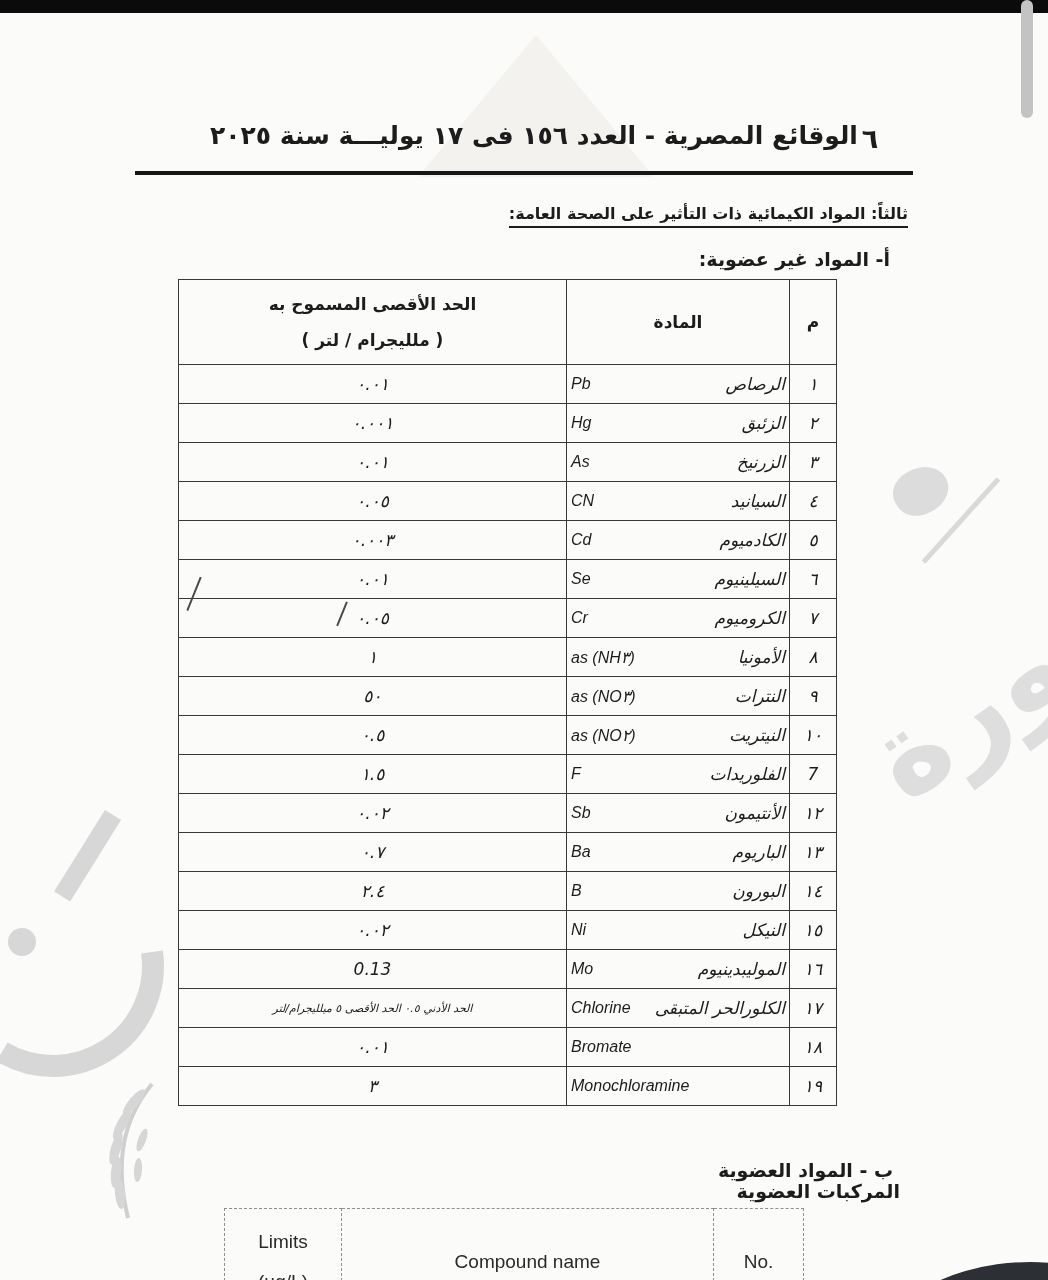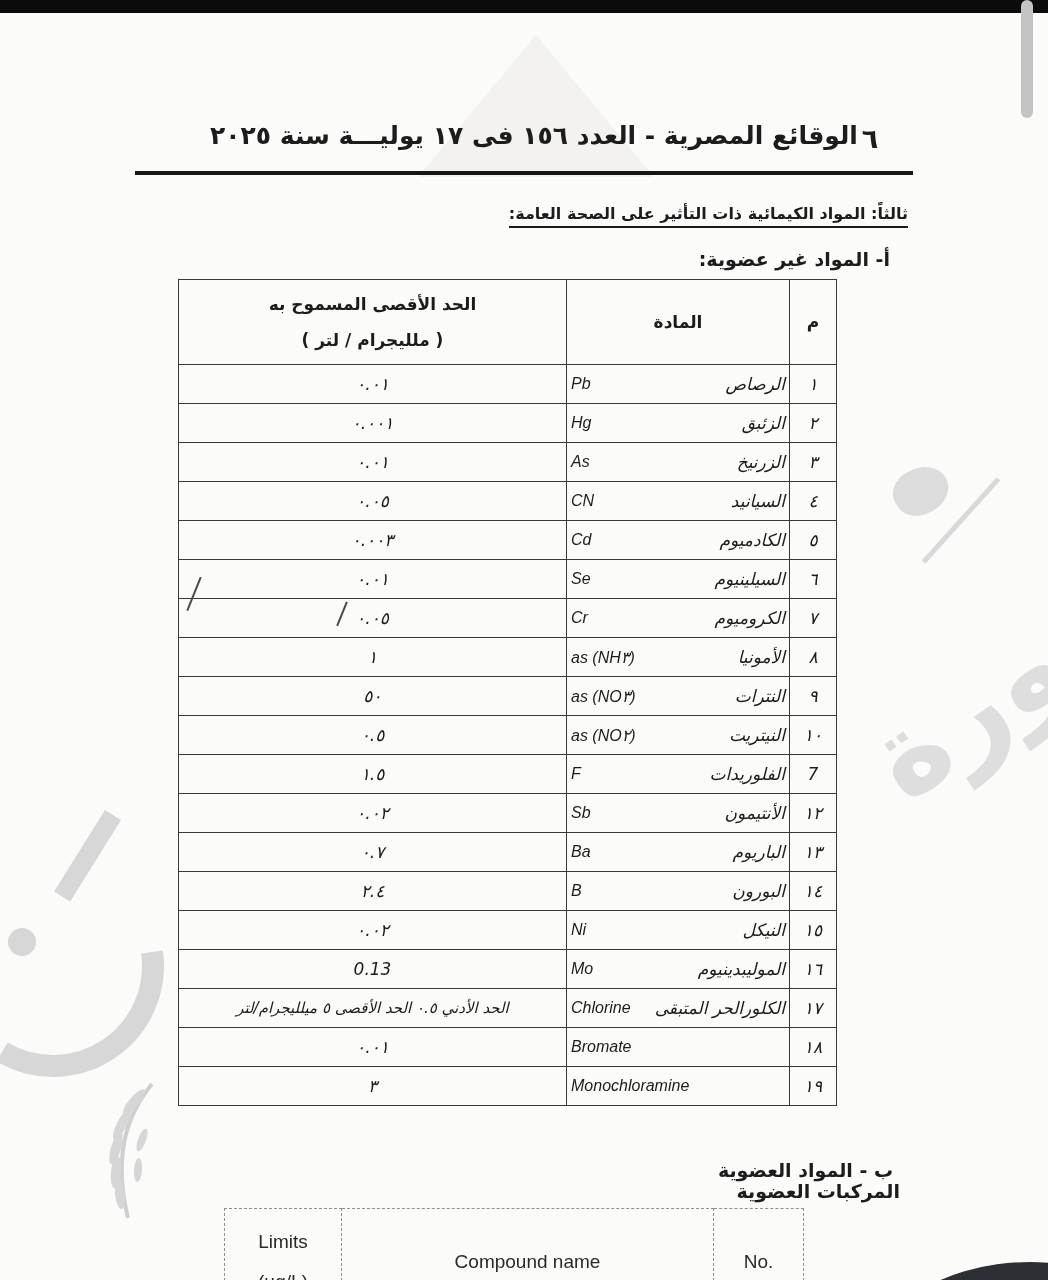--- a/index.html
+++ b/index.html
@@ -40,21 +40,21 @@
   table.inorganic th,table.inorganic td{
     border:1.6px solid #383838;text-align:center;vertical-align:middle;
     padding:0 4px;overflow:hidden;}
   table.inorganic th{height:84px;font-weight:700;}
   table.inorganic td{height:38px;font-style:italic;}
   .lim-h1{display:block;margin-bottom:16px;}
   .lim-h2{display:block;}
   .sub-cell{display:flex;direction:ltr;justify-content:space-between;align-items:center;gap:7px;}
   .sub-cell span:empty{display:none;}
   .latin{font-family:"Liberation Sans",sans-serif;font-size:16px;}
-  td.c-lim.long{font-size:15px;}
+  td.c-lim.long{font-size:11px;}
 
   
   table.organic{left:224px;top:1208px;position:absolute;width:579px;
     border-collapse:collapse;table-layout:fixed;
     font-family:"Liberation Sans",sans-serif;font-size:19px;color:#2a2a2a;}
   table.organic td{border:1.6px dashed #8f8f8f;height:104px;
     text-align:center;vertical-align:middle;}
   .limits-l1{display:block;margin-bottom:18px;}
 
   

